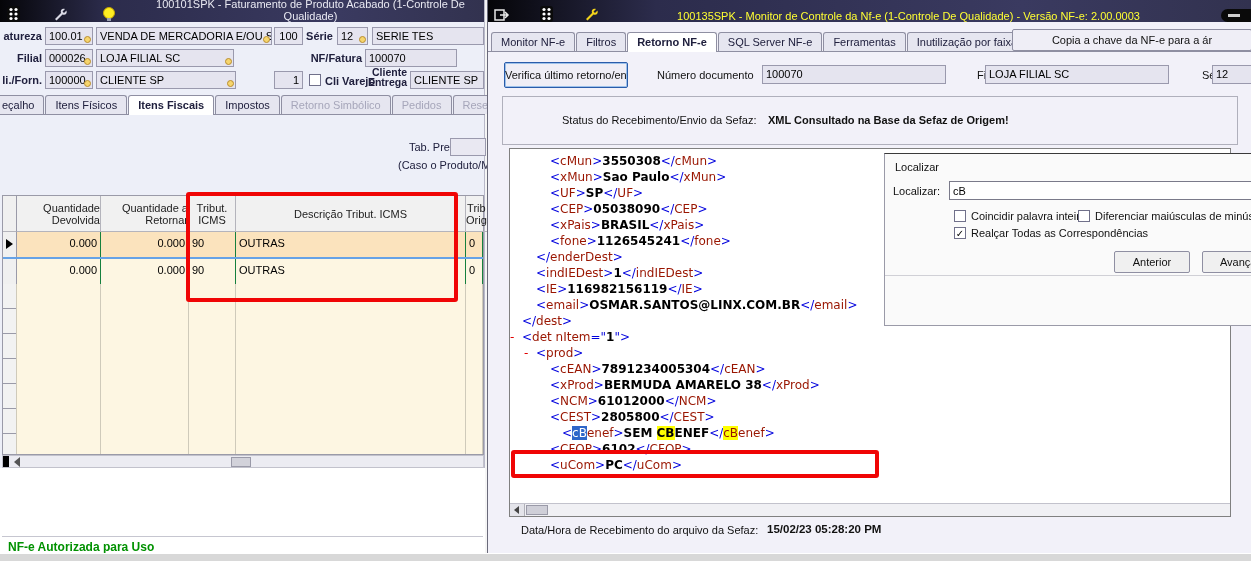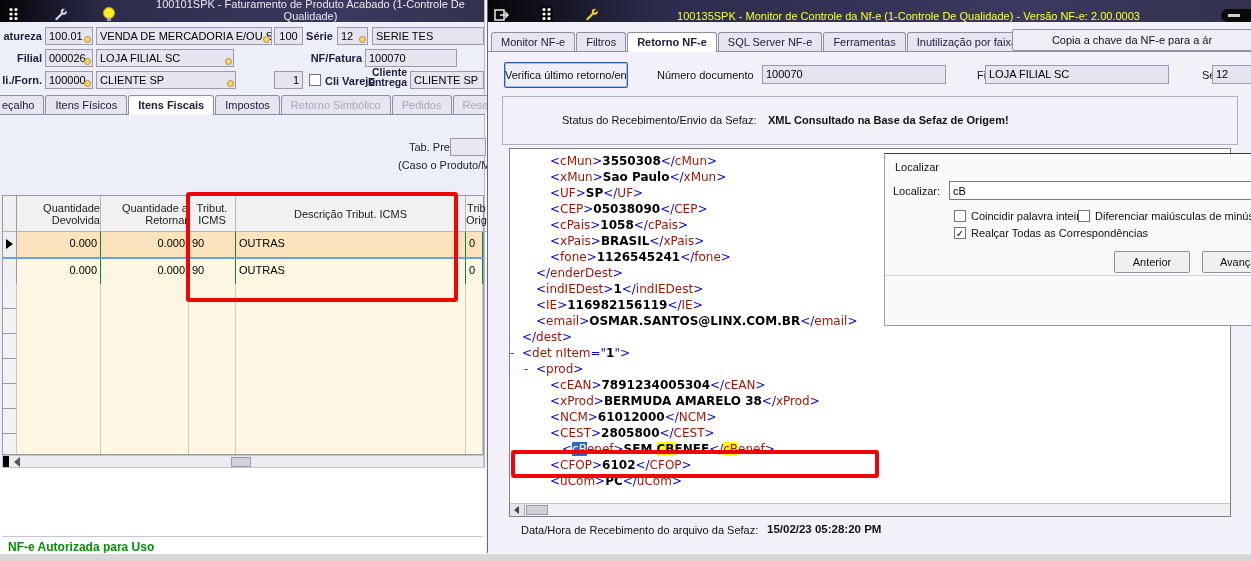--- a/index.html
+++ b/index.html
@@ -285,21 +285,20 @@
       <span class="plain-lbl" style="left:42px;top:17px">Status do Recebimento/Envio da Sefaz:</span>
       <span class="plain-lbl green" style="left:248px;top:17px">XML Consultado na Base da Sefaz de Origem!</span>
     </div>
 
     <div class="xml-panel">
       <div class="xml-lines">
           <div class="xline" style="padding-left: 40px;"><span class="x-b">&lt;</span><span class="x-t">cMun</span><span class="x-b">&gt;</span><span class="x-v">3550308</span><span class="x-b">&lt;/</span><span class="x-t">cMun</span><span class="x-b">&gt;</span></div>
           <div class="xline" style="padding-left: 40px;"><span class="x-b">&lt;</span><span class="x-t">xMun</span><span class="x-b">&gt;</span><span class="x-v">Sao Paulo</span><span class="x-b">&lt;/</span><span class="x-t">xMun</span><span class="x-b">&gt;</span></div>
           <div class="xline" style="padding-left: 40px;"><span class="x-b">&lt;</span><span class="x-t">UF</span><span class="x-b">&gt;</span><span class="x-v">SP</span><span class="x-b">&lt;/</span><span class="x-t">UF</span><span class="x-b">&gt;</span></div>
           <div class="xline" style="padding-left: 40px;"><span class="x-b">&lt;</span><span class="x-t">CEP</span><span class="x-b">&gt;</span><span class="x-v">05038090</span><span class="x-b">&lt;/</span><span class="x-t">CEP</span><span class="x-b">&gt;</span></div>
-          <div class="xline" style="padding-left: 40px;"><span class="x-b">&lt;</span><span class="x-t">cPais</span><span class="x-b">&gt;</span><span class="x-v">1058</span><span class="x-b">&lt;/</span><span class="x-t">cPais</span><span class="x-b">&gt;</span></div>
           <div class="xline" style="padding-left: 40px;"><span class="x-b">&lt;</span><span class="x-t">xPais</span><span class="x-b">&gt;</span><span class="x-v">BRASIL</span><span class="x-b">&lt;/</span><span class="x-t">xPais</span><span class="x-b">&gt;</span></div>
           <div class="xline" style="padding-left: 40px;"><span class="x-b">&lt;</span><span class="x-t">fone</span><span class="x-b">&gt;</span><span class="x-v">1126545241</span><span class="x-b">&lt;/</span><span class="x-t">fone</span><span class="x-b">&gt;</span></div>
           <div class="xline" style="padding-left: 26px;"><span class="x-b">&lt;/</span><span class="x-t">enderDest</span><span class="x-b">&gt;</span></div>
           <div class="xline" style="padding-left: 26px;"><span class="x-b">&lt;</span><span class="x-t">indIEDest</span><span class="x-b">&gt;</span><span class="x-v">1</span><span class="x-b">&lt;/</span><span class="x-t">indIEDest</span><span class="x-b">&gt;</span></div>
           <div class="xline" style="padding-left: 26px;"><span class="x-b">&lt;</span><span class="x-t">IE</span><span class="x-b">&gt;</span><span class="x-v">116982156119</span><span class="x-b">&lt;/</span><span class="x-t">IE</span><span class="x-b">&gt;</span></div>
           <div class="xline" style="padding-left: 26px;"><span class="x-b">&lt;</span><span class="x-t">email</span><span class="x-b">&gt;</span><span class="x-v">OSMAR.SANTOS@LINX.COM.BR</span><span class="x-b">&lt;/</span><span class="x-t">email</span><span class="x-b">&gt;</span></div>
           <div class="xline" style="padding-left: 12px;"><span class="x-b">&lt;/</span><span class="x-t">dest</span><span class="x-b">&gt;</span></div>
           <div class="xline" style="padding-left: 0px;"><span class="x-d">-</span><span class="x-b">&lt;</span><span class="x-t">det nItem</span><span class="x-b">="</span><span class="x-v">1</span><span class="x-b">"&gt;</span></div>
           <div class="xline" style="padding-left: 14px;"><span class="x-d">-</span><span class="x-b">&lt;</span><span class="x-t">prod</span><span class="x-b">&gt;</span></div>
           <div class="xline" style="padding-left: 40px;"><span class="x-b">&lt;</span><span class="x-t">cEAN</span><span class="x-b">&gt;</span><span class="x-v">7891234005304</span><span class="x-b">&lt;/</span><span class="x-t">cEAN</span><span class="x-b">&gt;</span></div>

